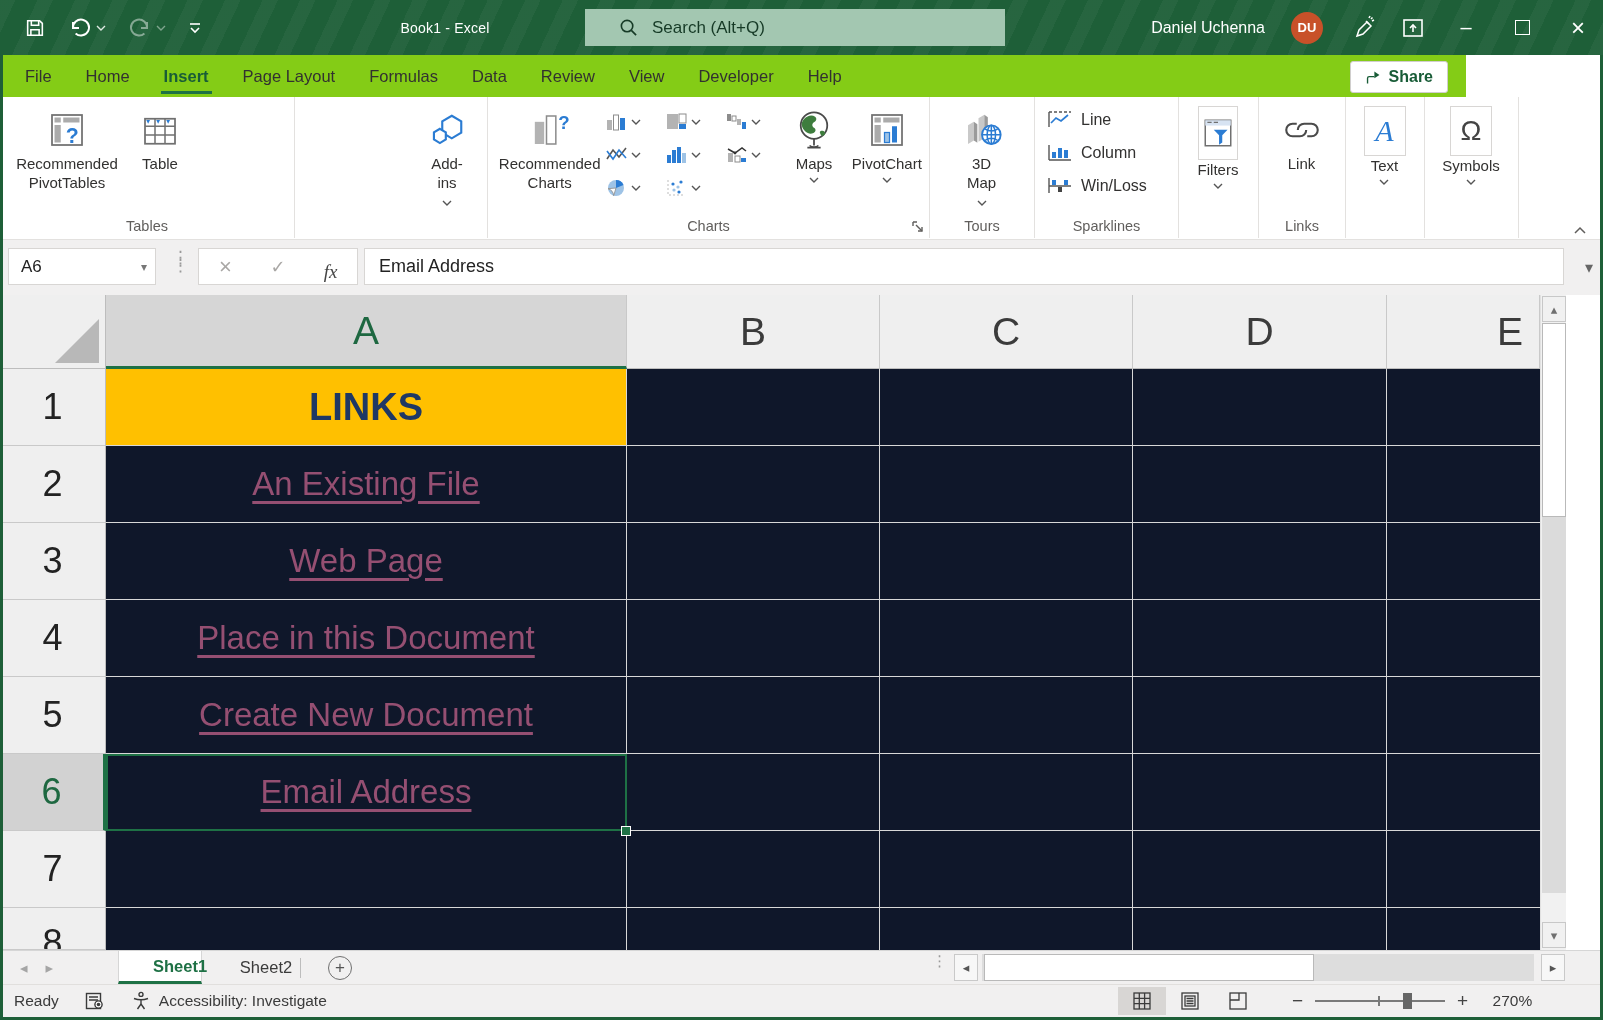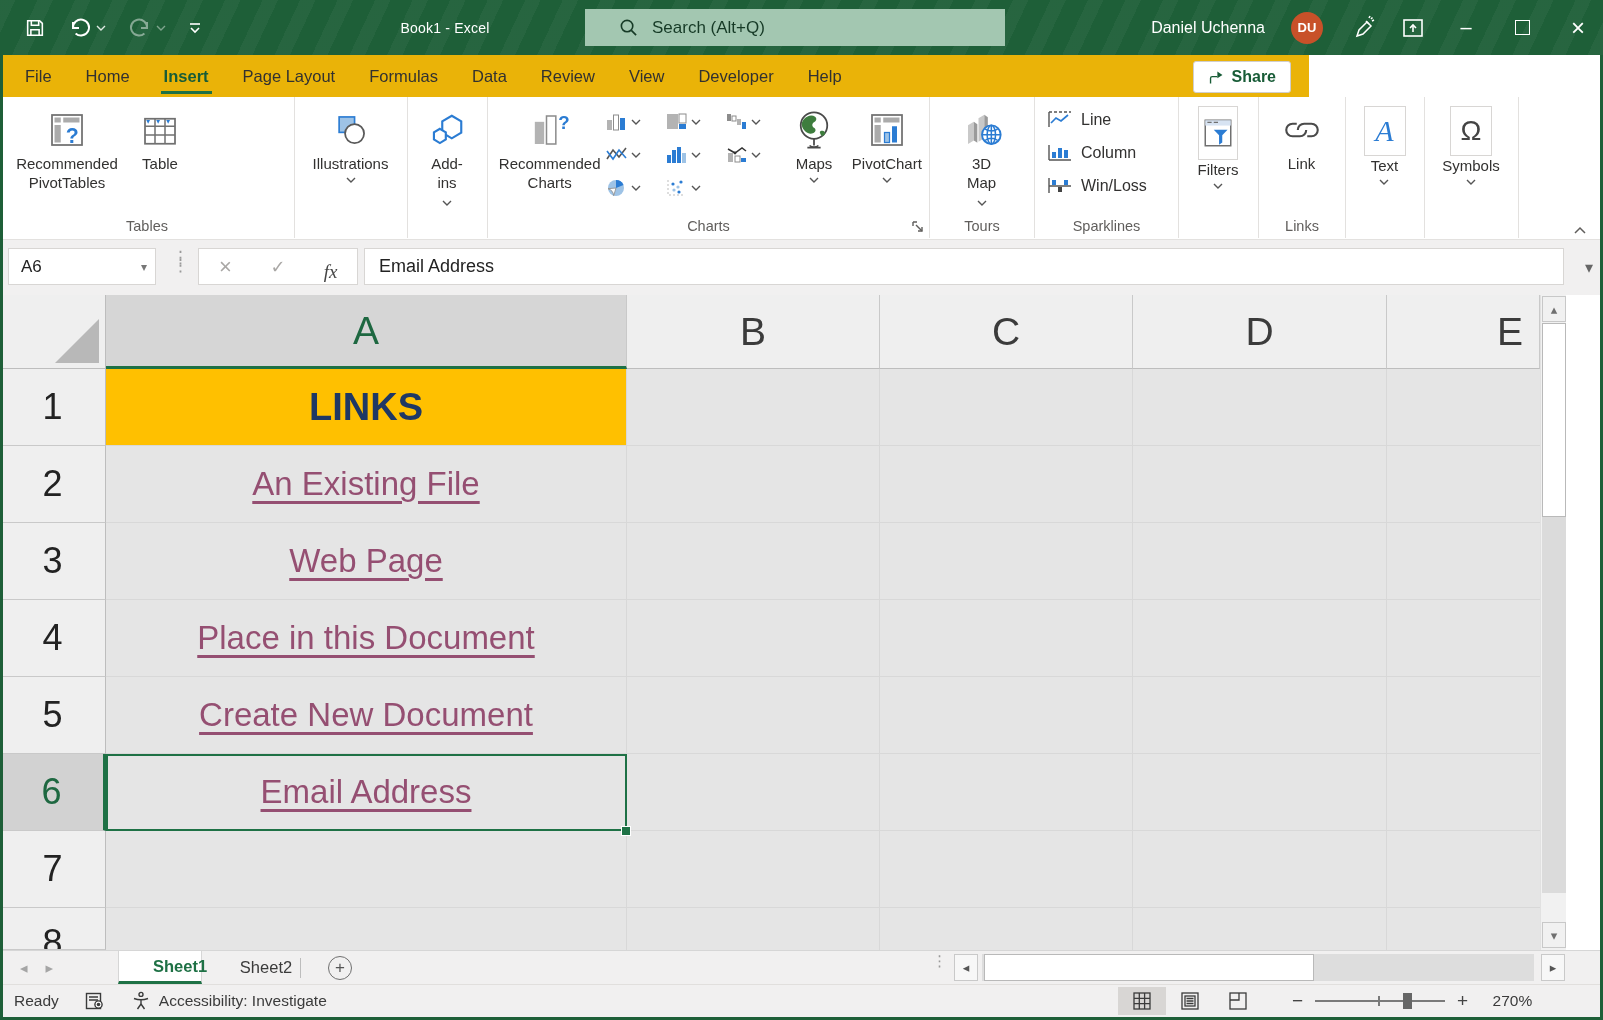--- a/index.html
+++ b/index.html
@@ -16,21 +16,21 @@
   .dim svg{opacity:.45;}
   .tb-title{position:absolute;left:280px;top:0;width:330px;height:55px;display:flex;align-items:center;justify-content:center;color:#fff;font-size:14px;letter-spacing:.2px;}
   .searchbox{position:absolute;left:585px;top:9px;width:420px;height:37px;background:#A3C7B1;display:flex;align-items:center;gap:14px;padding-left:34px;box-sizing:border-box;color:#163A26;font-size:17px;cursor:text;}
   .tb-right{position:absolute;right:10px;top:0;height:55px;display:flex;align-items:center;gap:26px;}
   .username{color:#fff;font-size:16px;}
   .avatar{width:32px;height:32px;border-radius:50%;background:#C85129;color:#fff;font-size:13px;font-weight:bold;display:flex;align-items:center;justify-content:center;}
   .winbtn{color:#fff;width:30px;height:55px;display:flex;align-items:center;justify-content:center;font-size:20px;cursor:pointer;}
   .maxbox{width:13px;height:13px;border:1.6px solid #fff;}
 
   
-  .tabrow{position:absolute;left:0;top:55px;width:1309px;height:42px;background:#eab308;display:flex;align-items:center;}
+  .tabrow{position:absolute;left:0;top:55px;width:1466px;height:42px;background:#84cc16;display:flex;align-items:center;}
   .rtab{font-size:16.5px;color:#323130;padding:0 17px;height:42px;display:flex;align-items:center;cursor:pointer;position:relative;}
   .rtab.active{font-weight:bold;color:#185C37;}
   .rtab.active::after{content:"";position:absolute;left:14px;right:14px;bottom:3px;height:3px;background:#1E7145;}
   .sharebtn{position:absolute;right:18px;top:6px;height:30px;border:1px solid #d0cecd;border-radius:3px;display:flex;align-items:center;gap:7px;padding:0 14px;color:#185C37;font-size:16px;font-weight:bold;background:#fff;cursor:pointer;}
 
   
   .ribbon{position:absolute;left:0;top:97px;width:1603px;height:142px;background:#fff;border-bottom:1px solid #E3E1DF;}
   .rgroup{position:absolute;top:0;height:141px;border-right:1px solid #E3E1DF;box-sizing:border-box;}
   .glabel{position:absolute;bottom:4px;left:0;right:0;text-align:center;font-size:14.5px;color:#605E5C;}
   .bigbtn{display:inline-flex;flex-direction:column;align-items:center;padding-top:9px;height:112px;box-sizing:border-box;cursor:pointer;}
@@ -56,21 +56,21 @@
   .fexpand{position:absolute;right:10px;top:18px;color:#666;}
 
   
   .grid{position:absolute;left:0;top:295px;width:1540px;height:655px;background:#fff;overflow:hidden;}
   .corner{position:absolute;left:0;top:0;width:106px;height:74px;background:#EFEFEF;border-right:1px solid #BDBDBD;border-bottom:1px solid #BDBDBD;box-sizing:border-box;cursor:pointer;}
   .corner::after{content:"";position:absolute;right:6px;bottom:5px;border-left:44px solid transparent;border-bottom:44px solid #B8B8B8;}
   .colhdr{position:absolute;top:0;height:74px;background:#EFEFEF;border-right:1px solid #C9C9C9;border-bottom:1px solid #BDBDBD;box-sizing:border-box;display:flex;align-items:center;justify-content:center;font-size:39px;color:#3b3b3b;cursor:pointer;}
   .colhdr.sel{background:#D6D6D6;color:#1E6841;border-bottom:3px solid #1E7145;}
   .rowhdr{position:absolute;left:0;width:106px;background:#EFEFEF;border-right:1px solid #BDBDBD;border-bottom:1px solid #C9C9C9;box-sizing:border-box;display:flex;align-items:center;justify-content:center;font-size:36px;color:#222;cursor:pointer;}
   .rowhdr.sel{background:#D2D2D2;color:#1E6841;border-right:3px solid #1E7145;}
-  .cell{position:absolute;border-right:1px solid #D8D8D8;border-bottom:1px solid #D8D8D8;box-sizing:border-box;background:#e5e5e5;display:flex;align-items:center;justify-content:center;cursor:cell;}
+  .cell{position:absolute;border-right:1px solid #D8D8D8;border-bottom:1px solid #D8D8D8;box-sizing:border-box;background:#0f172a;display:flex;align-items:center;justify-content:center;cursor:cell;}
   .c-title{background:#FFC000;font-weight:bold;color:#1F3864;font-size:38px;}
   .c-link{color:#954F72;font-size:33px;text-decoration:underline;text-underline-offset:6px;}
   .c-sel{outline:2.5px solid #1E7145;outline-offset:-2px;z-index:3;}
   .fillhandle{position:absolute;width:8px;height:8px;background:#1E7145;border:1.5px solid #fff;z-index:4;}
   .vscroll{position:absolute;left:1540px;top:295px;width:26px;height:655px;background:#F1F1F1;border-left:1px solid #E1E1E1;box-sizing:border-box;}
   .varrow{position:absolute;left:1px;width:24px;height:26px;display:flex;align-items:center;justify-content:center;color:#707070;font-size:13px;background:#F1F1F1;border:1px solid #c8c8c8;box-sizing:border-box;cursor:pointer;}
   .vthumb{position:absolute;left:1px;top:28px;width:24px;height:194px;background:#fff;border:1px solid #b9b9b9;box-sizing:border-box;cursor:grab;}
   .vtrack{position:absolute;left:1px;top:222px;width:24px;height:376px;background:#DBDBDB;cursor:pointer;}
 
   
@@ -221,36 +221,20 @@
               </svg>
             </div>
           <div class="blabel">
               <span>Table</span>
             </div>
         </div>
       </div>
       <div class="glabel">Tables</div>
     </div>
 
-    <div class="rgroup" style="left:295px;width:113px;">
-      <div class="bigbtn" style="width:111px;">
-        <div class="bicon">
-            <svg width="38" height="38" viewBox="0 0 32 32">
-              <rect x="6" y="5" width="13" height="13" fill="#9ec3e6" stroke="#2b7cd3" stroke-width="1.4"></rect>
-              <circle cx="19" cy="19" r="8" fill="#fff" stroke="#5a5a5a" stroke-width="1.5"></circle>
-            </svg>
-          </div>
-        <div class="blabel">
-            <span>Illustrations</span>
-            <svg class="chev" viewBox="0 0 10 6">
-              <path d="M1 1 L5 5 L9 1"></path>
-            </svg>
-          </div>
-      </div>
-    </div>
 
     <div class="rgroup" style="left:408px;width:80px;">
       <div class="bigbtn" style="width:78px;">
         <div class="bicon">
             <svg width="38" height="38" viewBox="0 0 32 32" fill="none" stroke="#2b7cd3" stroke-width="1.8">
               <path d="M20 4l8 4.7v9.6L20 23l-8-4.7V8.7z"></path>
               <path d="M10 15l5 3v6l-5 3-5-3v-6z" fill="#fff"></path>
             </svg>
           </div>
         <div class="blabel" style="width:48px;">

